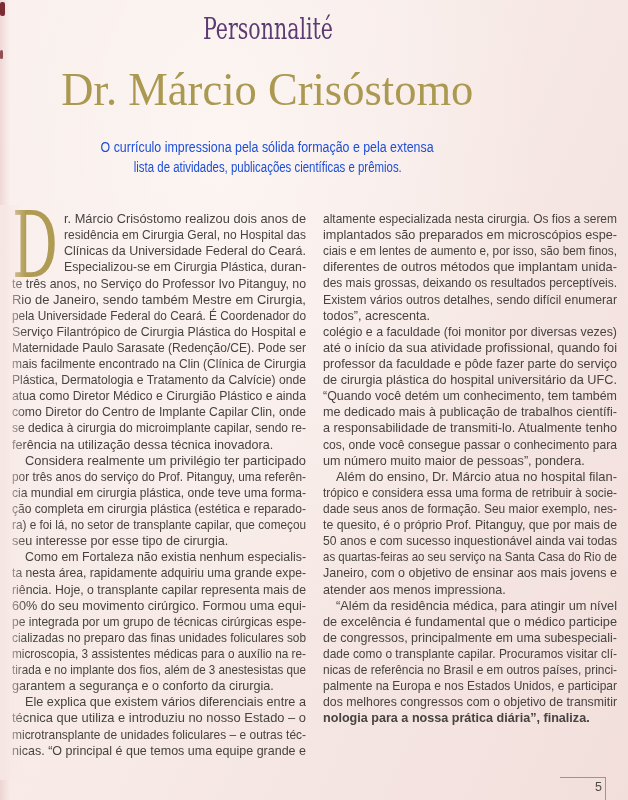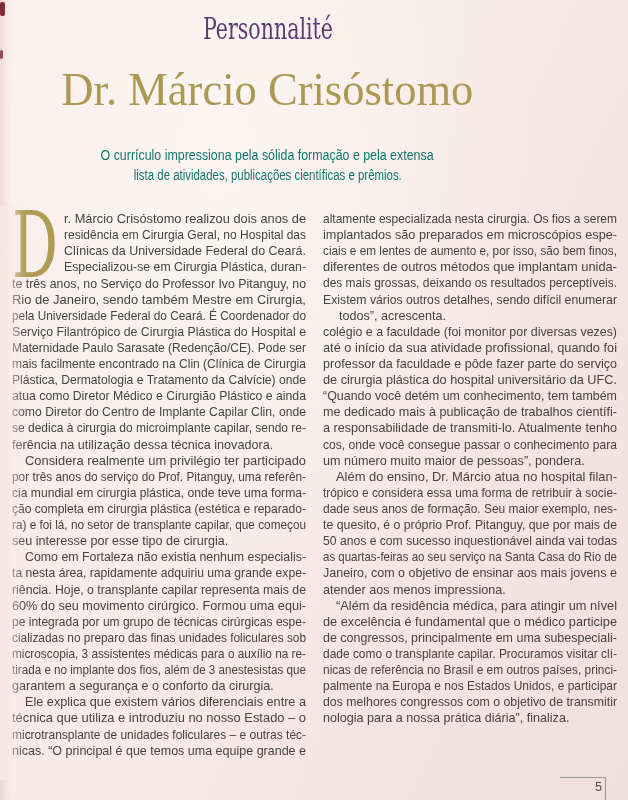--- a/index.html
+++ b/index.html
@@ -16,22 +16,22 @@
     background:linear-gradient(to right,rgba(247,232,229,.95),rgba(247,232,229,0));z-index:5;pointer-events:none;}
   .mark{position:absolute;background:#7b2c33;border-radius:2px;filter:blur(.6px);}
   .mark1{left:0;top:2px;width:5px;height:14px;}
   .mark2{left:0;top:50px;width:3px;height:9px;opacity:.8;}
 
   .header{position:absolute;left:0;top:0;width:535px;text-align:center;}
   .kicker{position:absolute;left:0;top:11px;width:100%;
     font-family:"DejaVu Serif",serif;font-size:30px;color:#5c3b73;}
   .headline{position:absolute;left:0;top:62px;width:100%;
     font-family:"Liberation Serif",serif;font-size:47px;color:#ab9952;}
-  .subtitle{position:absolute;left:0;top:145px;width:100%;
-    font-size:15.5px;color:#0f766e;}
+  .subtitle{position:absolute;left:0;top:137px;width:100%;
+    font-size:15.5px;color:#1d4ed8;}
   .subtitle .subline{height:19.5px;line-height:19.5px;}
   .fit{display:inline-block;white-space:nowrap;}
 
   .article{position:absolute;left:12px;top:211px;width:605px;display:flex;gap:17px;z-index:2;}
   .col{width:294px;flex:none;color:#474340;font-size:12.6px;}
   .line{height:16.12px;line-height:16.12px;overflow:visible;}
   .line.indent{padding-left:13px;}
   .drop-row{display:flex;}
   .dropcap{flex:none;width:52px;height:64.5px;overflow:visible;
     font-family:"DejaVu Serif",serif;font-size:92px;line-height:70px;color:#b09b55;}
@@ -109,21 +109,21 @@
       </div>
     </div>
   <div class="col" id="col-1">
       <div>
         <div class="line"><span class="fit" style="transform-origin: left top; transform: scaleX(0.9502);">altamente especializada nesta cirurgia. Os fios a serem</span></div>
         <div class="line"><span class="fit" style="transform-origin: left top; transform: scaleX(1.0072);">implantados são preparados em microscópios espe-</span></div>
         <div class="line"><span class="fit" style="transform-origin: left top; transform: scaleX(0.9354);">ciais e em lentes de aumento e, por isso, são bem finos,</span></div>
         <div class="line"><span class="fit" style="transform-origin: left top; transform: scaleX(1.0218);">diferentes de outros métodos que implantam unida-</span></div>
         <div class="line"><span class="fit" style="transform-origin: left top; transform: scaleX(0.9502);">des mais grossas, deixando os resultados perceptíveis.</span></div>
         <div class="line"><span class="fit" style="transform-origin: left top; transform: scaleX(0.9722);">Existem vários outros detalhes, sendo difícil enumerar</span></div>
-        <div class="line"><span class="fit" style="transform-origin: left top; transform: scaleX(1); margin-left: 16px;">todos”, acrescenta.</span></div>
+        <div class="line"><span class="fit" style="transform-origin: left top; transform: scaleX(1);">todos”, acrescenta.</span></div>
       </div>
       <div>
         <div class="line"><span class="fit" style="transform-origin: left top; transform: scaleX(0.9859);">colégio e a faculdade (foi monitor por diversas vezes)</span></div>
         <div class="line"><span class="fit" style="transform-origin: left top; transform: scaleX(1.0168);">até o início da sua atividade profissional, quando foi</span></div>
         <div class="line"><span class="fit" style="transform-origin: left top; transform: scaleX(0.9975);">professor da faculdade e pôde fazer parte do serviço</span></div>
         <div class="line"><span class="fit" style="transform-origin: left top; transform: scaleX(1.0096);">de cirurgia plástica do hospital universitário da UFC.</span></div>
         <div class="line"><span class="fit" style="transform-origin: left top; transform: scaleX(0.9882);">“Quando você detém um conhecimento, tem também</span></div>
         <div class="line"><span class="fit" style="transform-origin: left top; transform: scaleX(1.0023);">me dedicado mais à publicação de trabalhos científi-</span></div>
         <div class="line"><span class="fit" style="transform-origin: left top; transform: scaleX(1.0022);">a responsabilidade de transmiti-lo. Atualmente tenho</span></div>
         <div class="line"><span class="fit" style="transform-origin: left top; transform: scaleX(0.9631);">cos, onde você consegue passar o conhecimento para</span></div>
@@ -140,21 +140,21 @@
         <div class="line"><span class="fit" style="transform-origin: left top; transform: scaleX(1);">atender aos menos impressiona.</span></div>
       </div>
       <div>
         <div class="line indent"><span class="fit" style="transform-origin: left top; transform: scaleX(1.0163);">“Além da residência médica, para atingir um nível</span></div>
         <div class="line"><span class="fit" style="transform-origin: left top; transform: scaleX(1.0119);">de excelência é fundamental que o médico participe</span></div>
         <div class="line"><span class="fit" style="transform-origin: left top; transform: scaleX(0.9905);">de congressos, principalmente em uma subespeciali-</span></div>
         <div class="line"><span class="fit" style="transform-origin: left top; transform: scaleX(0.9481);">dade como o transplante capilar. Procuramos visitar clí-</span></div>
         <div class="line"><span class="fit" style="transform-origin: left top; transform: scaleX(0.946);">nicas de referência no Brasil e em outros países, princi-</span></div>
         <div class="line"><span class="fit" style="transform-origin: left top; transform: scaleX(0.9523);">palmente na Europa e nos Estados Unidos, e participar</span></div>
         <div class="line"><span class="fit" style="transform-origin: left top; transform: scaleX(0.9768);">dos melhores congressos com o objetivo de transmitir</span></div>
-        <div class="line"><span class="fit" style="transform-origin: left top; transform: scaleX(1);">nologia para a nossa prática diária”, finaliza.</span></div>
+        <div class="line"><span class="fit" style="transform-origin: left top; transform: scaleX(1); font-weight: bold;">nologia para a nossa prática diária”, finaliza.</span></div>
       </div>
     </div>
 </div>
 
 <div class="gutter-fade"></div>
 
 <div class="footer-rule"></div>
 <div class="footer-vline"></div>
 <div class="page-number">5</div>
 

